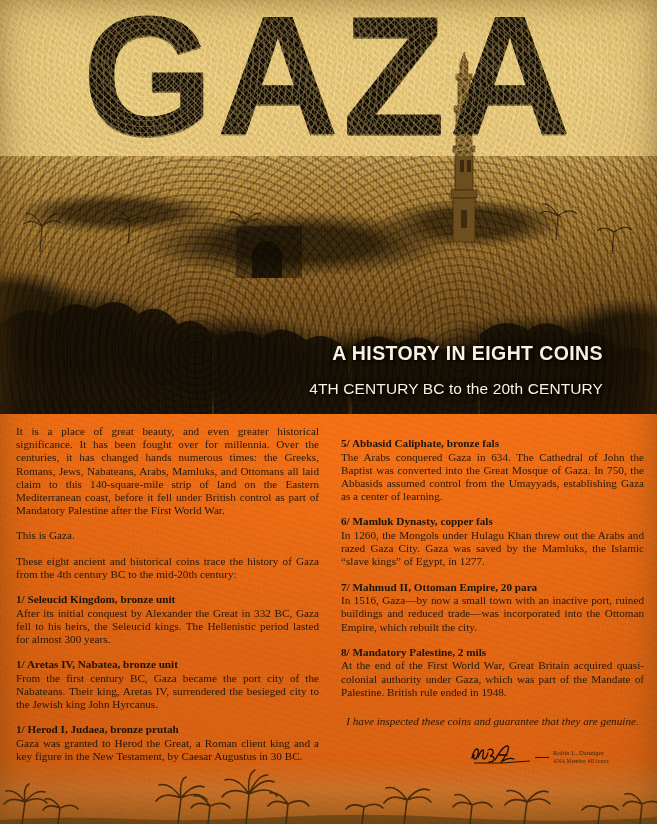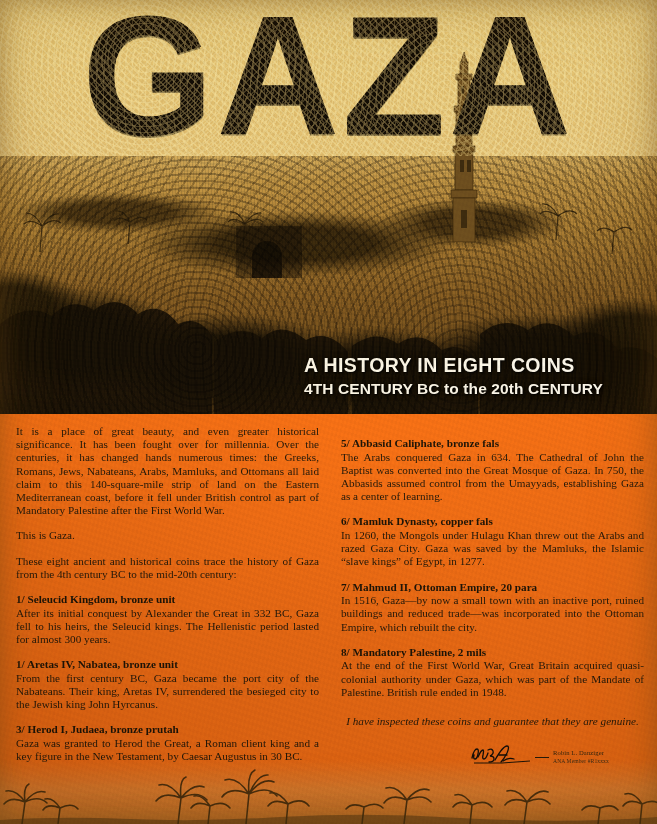--- a/index.html
+++ b/index.html
@@ -143,35 +143,35 @@
     mix-blend-mode: screen;
     opacity: .55;
   }
 
   
   .subtitle-block {
     position: absolute;
     right: 54px;
     bottom: 16px;
     z-index: 12;
-    text-align: left;
+    text-align: right;
     font-family: "Liberation Sans", sans-serif;
     color: #fdfaf2;
   }
   .subtitle-main {
     font-size: 19.5px;
     font-weight: bold;
     letter-spacing: .4px;
     text-shadow: 1px 1px 2px rgba(0,0,0,.85), 0 0 6px rgba(0,0,0,.6);
     white-space: nowrap;
   }
   .subtitle-sub {
-    margin-top: 3px;
+    margin-top: 15px;
     font-size: 15.5px;
-    font-weight: bold;
+    font-weight: normal;
     letter-spacing: .1px;
     text-shadow: 1px 1px 2px rgba(0,0,0,.85), 0 0 6px rgba(0,0,0,.6);
     white-space: nowrap;
   }
 
   
   .body-area {
     position: absolute;
     left: 0;
     top: 414px;
@@ -343,21 +343,21 @@
 
         <div class="entry">
           <div class="entry-head">1/ Seleucid Kingdom, bronze unit</div>
           <div class="entry-body">After its initial conquest by Alexander the Great in 332 BC, Gaza fell to his heirs, the Seleucid kings. The Hellenistic period lasted for almost 300 years.</div>
         </div>
         <div class="entry">
           <div class="entry-head">1/ Aretas IV, Nabatea, bronze unit</div>
           <div class="entry-body">From the first century BC, Gaza became the port city of the Nabateans. Their king, Aretas IV, surrendered the besieged city to the Jewish king John Hyrcanus.</div>
         </div>
         <div class="entry">
-          <div class="entry-head">3/ Herod I, Judaea, bronze prutah</div>
+          <div class="entry-head">1/ Herod I, Judaea, bronze prutah</div>
           <div class="entry-body">Gaza was granted to Herod the Great, a Roman client king and a key figure in the New Testament, by Caesar Augustus in 30 BC.</div>
         </div>
       </div>
 
       <div class="col">
         <div class="entry">
           <div class="entry-head">5/ Abbasid Caliphate, bronze fals</div>
           <div class="entry-body">The Arabs conquered Gaza in 634. The Cathedral of John the Baptist was converted into the Great Mosque of Gaza. In 750, the Abbasids assumed control from the Umayyads, establishing Gaza as a center of learning.</div>
         </div>
         <div class="entry">

